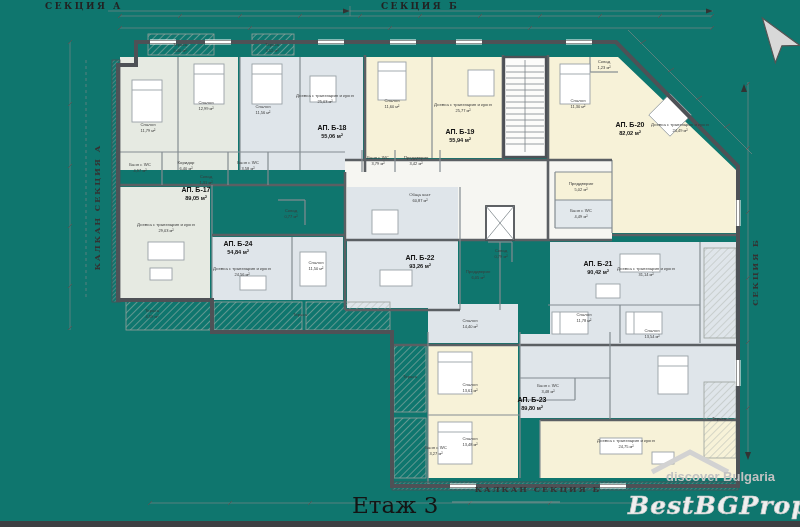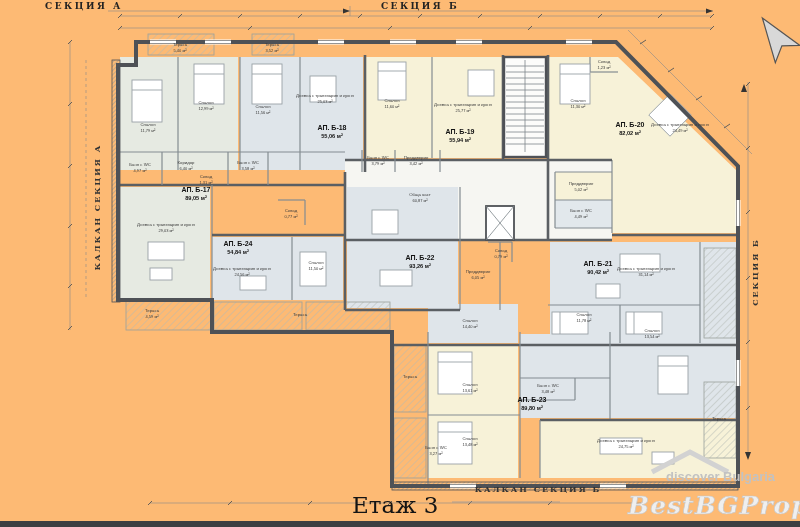--- a/index.html
+++ b/index.html
@@ -1,16 +1,16 @@
 <!DOCTYPE html>
 <html><head>
 <meta charset="utf-8">
 <style>
   html,body{margin:0;padding:0;background:#ffffff;}
-  .stage{position:relative;width:800px;height:527px;background:#fdba74;overflow:hidden;
+  .stage{position:relative;width:800px;height:527px;background:#0f766e;overflow:hidden;
          font-family:"Liberation Sans",sans-serif;}
   svg{display:block;}
   .sec-title{font-family:"DejaVu Serif",serif;font-size:9px;font-weight:bold;letter-spacing:2.5px;fill:#222;}
   .kalkan{font-family:"DejaVu Serif",serif;font-size:8px;font-weight:bold;letter-spacing:2px;fill:#333;}
   .apt-id{font-size:7px;font-weight:bold;fill:#111;text-anchor:middle;}
   .apt-area{font-size:5.6px;font-weight:bold;fill:#111;text-anchor:middle;}
   .rn{font-size:4.3px;fill:#3a3a3a;text-anchor:middle;}
   .ra{font-size:4px;fill:#3a3a3a;text-anchor:middle;}
   .plan-title{font-family:"DejaVu Serif",serif;font-size:23px;fill:#141414;}
   .wm-small{font-size:13px;font-weight:bold;fill:#c2c2c2;}

